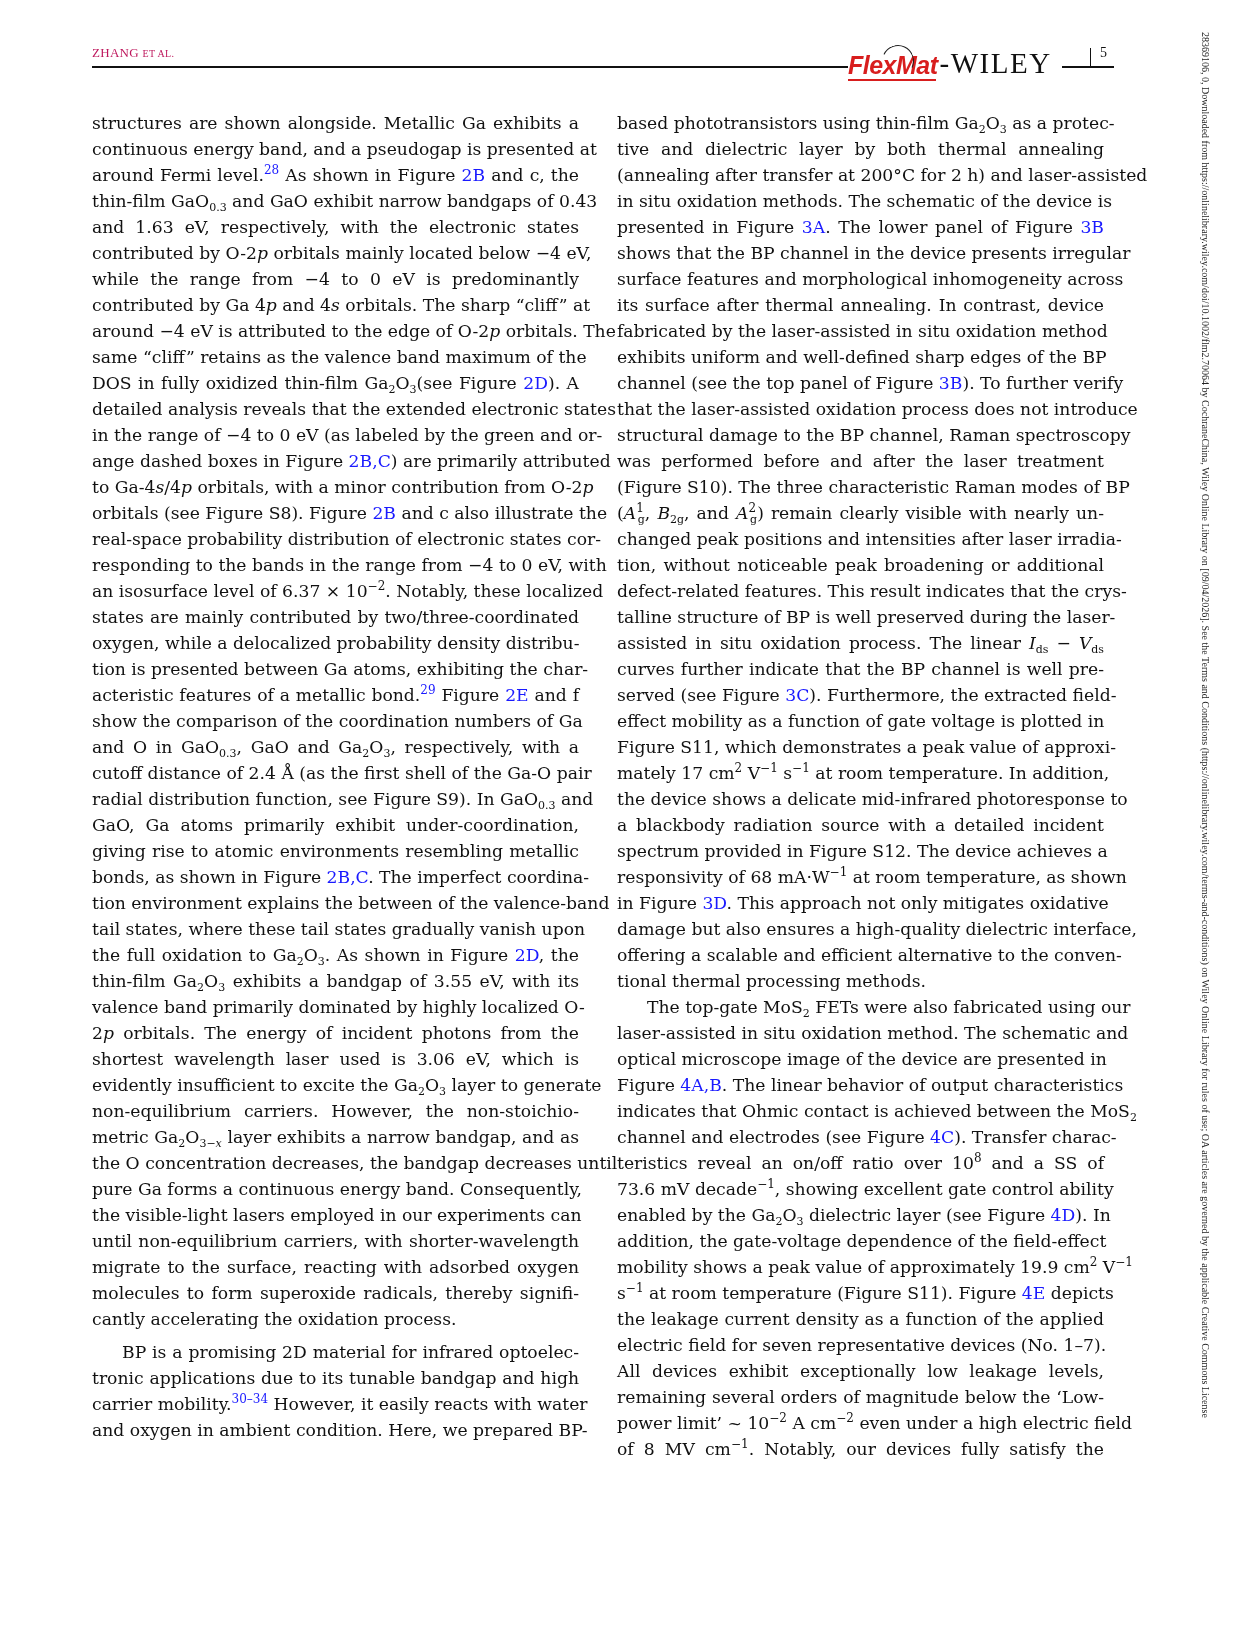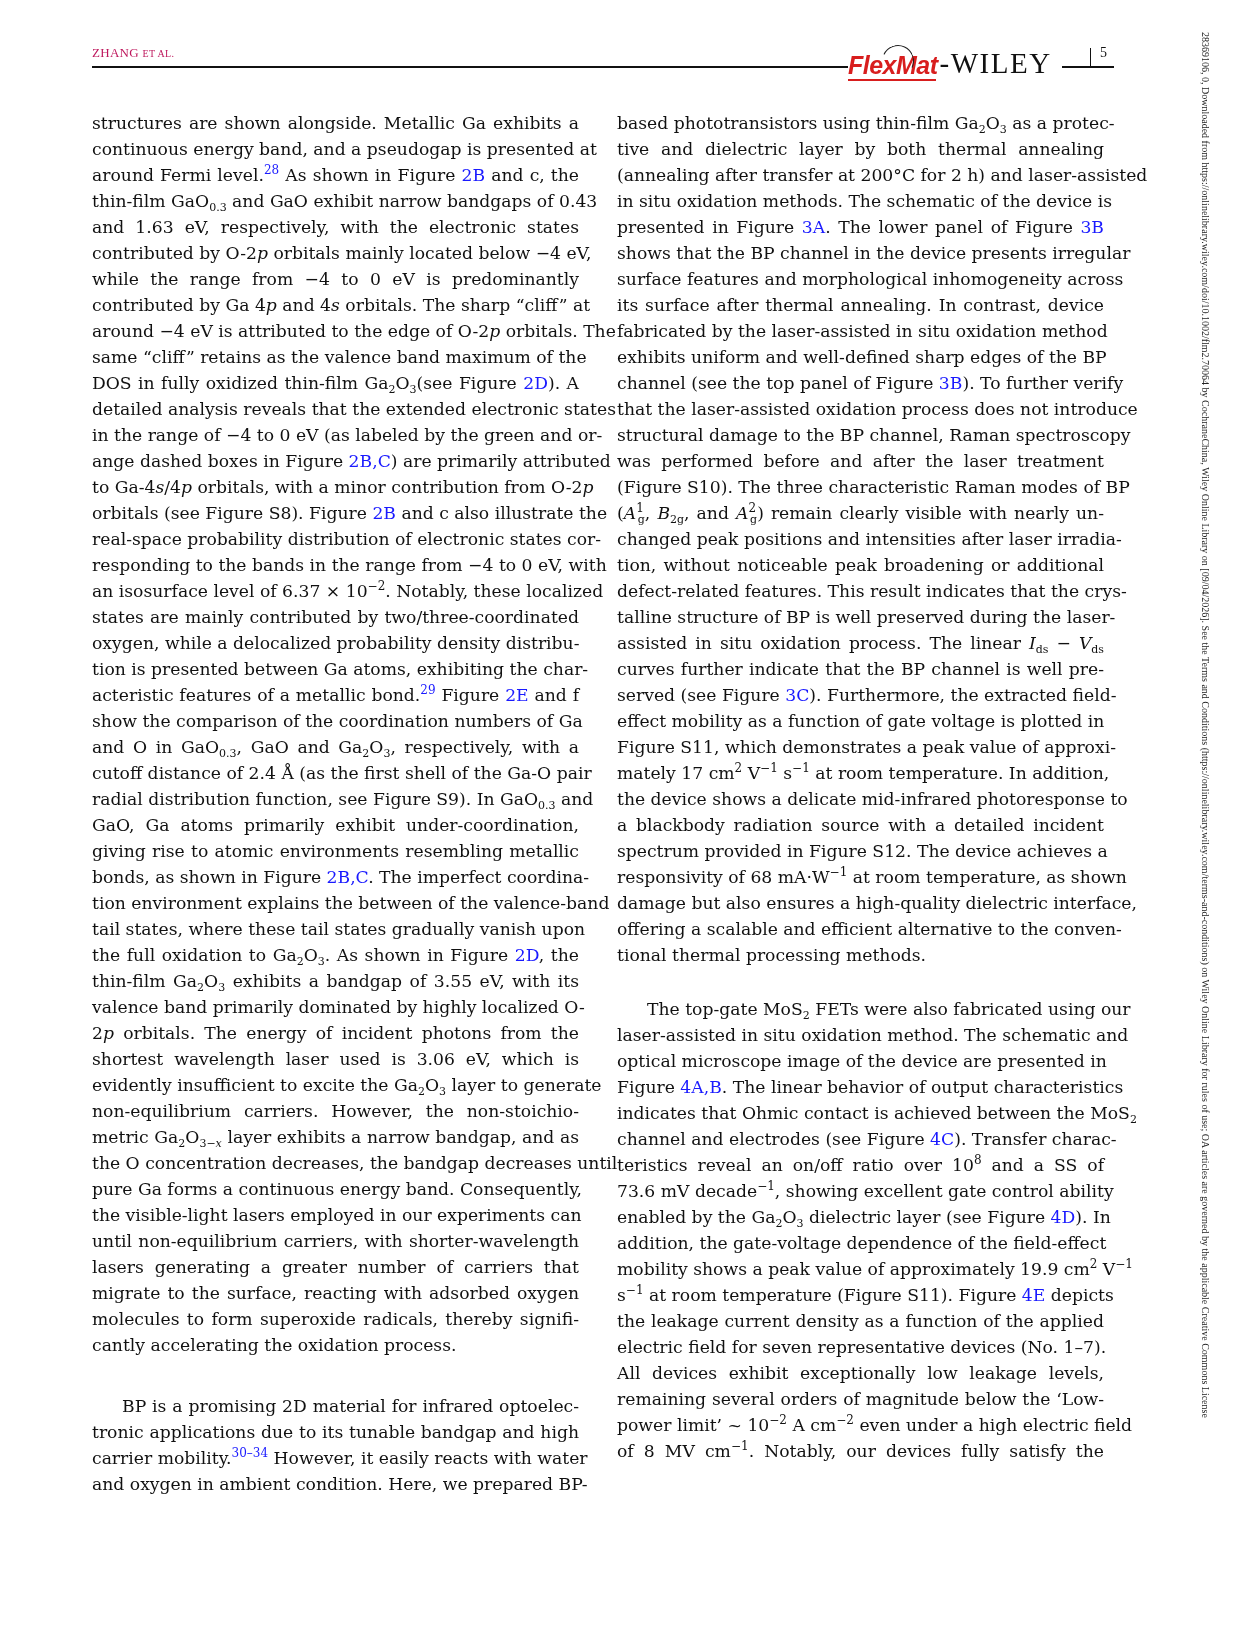--- a/index.html
+++ b/index.html
@@ -18,21 +18,21 @@
   .logo-flex .swoosh { position: absolute; left: 34px; top: -6px; width: 30px; height: 30px;
          border: 1.5px solid #222; border-radius: 50%; border-left-color: transparent; border-bottom-color: transparent; transform: rotate(-20deg); }
   .logo-underline { position: absolute; left: 0; top: 28px; width: 88px; height: 2px; background: #d81e1e; }
   .logo-wiley { font-family: "Liberation Serif", serif; font-size: 29px; color: #111; letter-spacing: 1.5px; margin-left: 2px; }
   .column { position: absolute; top: 110px; width: 487px; font-size: 17.2px; line-height: 26px; }
   .col-left { left: 92px; }
   .col-right { left: 617px; }
   .line { display: block; white-space: nowrap; text-align: justify; text-align-last: justify; height: 26px; }
   .line.last { text-align-last: left; }
   .para-gap { height: 7px; }
-  .indent { padding-left: 30px; margin-top: 28px; }
+  .indent { padding-left: 30px; }
   a.ref, span.ref { color: #1a1aff; text-decoration: none; }
   sup { font-size: 12px; line-height: 0; vertical-align: 7px; }
   sub { font-size: 11px; line-height: 0; vertical-align: -4px; }
   .side-note { position: absolute; left: 1200px; top: 32px; writing-mode: vertical-rl;
          font-family: "Liberation Serif", serif; font-size: 10px; color: #222; white-space: nowrap; letter-spacing: 0px; }
 </style>
 </head>
 <body>
 
 <div class="header-left">
@@ -92,21 +92,20 @@
   <span class="line">valence band primarily dominated by highly localized O-</span>
   <span class="line">2<i>p</i> orbitals. The energy of incident photons from the</span>
   <span class="line">shortest wavelength laser used is 3.06 eV, which is</span>
   <span class="line">evidently insufficient to excite the Ga<sub>2</sub>O<sub>3</sub> layer to generate</span>
   <span class="line">non-equilibrium carriers. However, the non-stoichio-</span>
   <span class="line">metric Ga<sub>2</sub>O<sub>3−<i>x</i></sub> layer exhibits a narrow bandgap, and as</span>
   <span class="line">the O concentration decreases, the bandgap decreases until</span>
   <span class="line">pure Ga forms a continuous energy band. Consequently,</span>
   <span class="line">the visible-light lasers employed in our experiments can</span>
   <span class="line">until non-equilibrium carriers, with shorter-wavelength</span>
-  <span class="line">lasers generating a greater number of carriers that</span>
   <span class="line">migrate to the surface, reacting with adsorbed oxygen</span>
   <span class="line">molecules to form superoxide radicals, thereby signifi-</span>
   <span class="line last">cantly accelerating the oxidation process.</span>
   <div class="para-gap"></div>
   <span class="line indent">BP is a promising 2D material for infrared optoelec-</span>
   <span class="line">tronic applications due to its tunable bandgap and high</span>
   <span class="line">carrier mobility.<sup><span class="ref">30–34</span></sup> However, it easily reacts with water</span>
   <span class="line">and oxygen in ambient condition. Here, we prepared BP-</span>
 </div>
 
@@ -134,20 +133,21 @@
   <span class="line">assisted in situ oxidation process. The linear <i>I</i><sub>ds</sub> − <i>V</i><sub>ds</sub></span>
   <span class="line">curves further indicate that the BP channel is well pre-</span>
   <span class="line">served (see Figure <span class="ref">3C</span>). Furthermore, the extracted field-</span>
   <span class="line">effect mobility as a function of gate voltage is plotted in</span>
   <span class="line">Figure S11, which demonstrates a peak value of approxi-</span>
   <span class="line">mately 17 cm<sup>2</sup> V<sup>−1</sup> s<sup>−1</sup> at room temperature. In addition,</span>
   <span class="line">the device shows a delicate mid-infrared photoresponse to</span>
   <span class="line">a blackbody radiation source with a detailed incident</span>
   <span class="line">spectrum provided in Figure S12. The device achieves a</span>
   <span class="line">responsivity of 68 mA·W<sup>−1</sup> at room temperature, as shown</span>
+  <span class="line">in Figure <span class="ref">3D</span>. This approach not only mitigates oxidative</span>
   <span class="line">damage but also ensures a high-quality dielectric interface,</span>
   <span class="line">offering a scalable and efficient alternative to the conven-</span>
   <span class="line last">tional thermal processing methods.</span>
   <span class="line indent">The top-gate MoS<sub>2</sub> FETs were also fabricated using our</span>
   <span class="line">laser-assisted in situ oxidation method. The schematic and</span>
   <span class="line">optical microscope image of the device are presented in</span>
   <span class="line">Figure <span class="ref">4A,B</span>. The linear behavior of output characteristics</span>
   <span class="line">indicates that Ohmic contact is achieved between the MoS<sub>2</sub></span>
   <span class="line">channel and electrodes (see Figure <span class="ref">4C</span>). Transfer charac-</span>
   <span class="line">teristics reveal an on/off ratio over 10<sup>8</sup> and a SS of</span>

